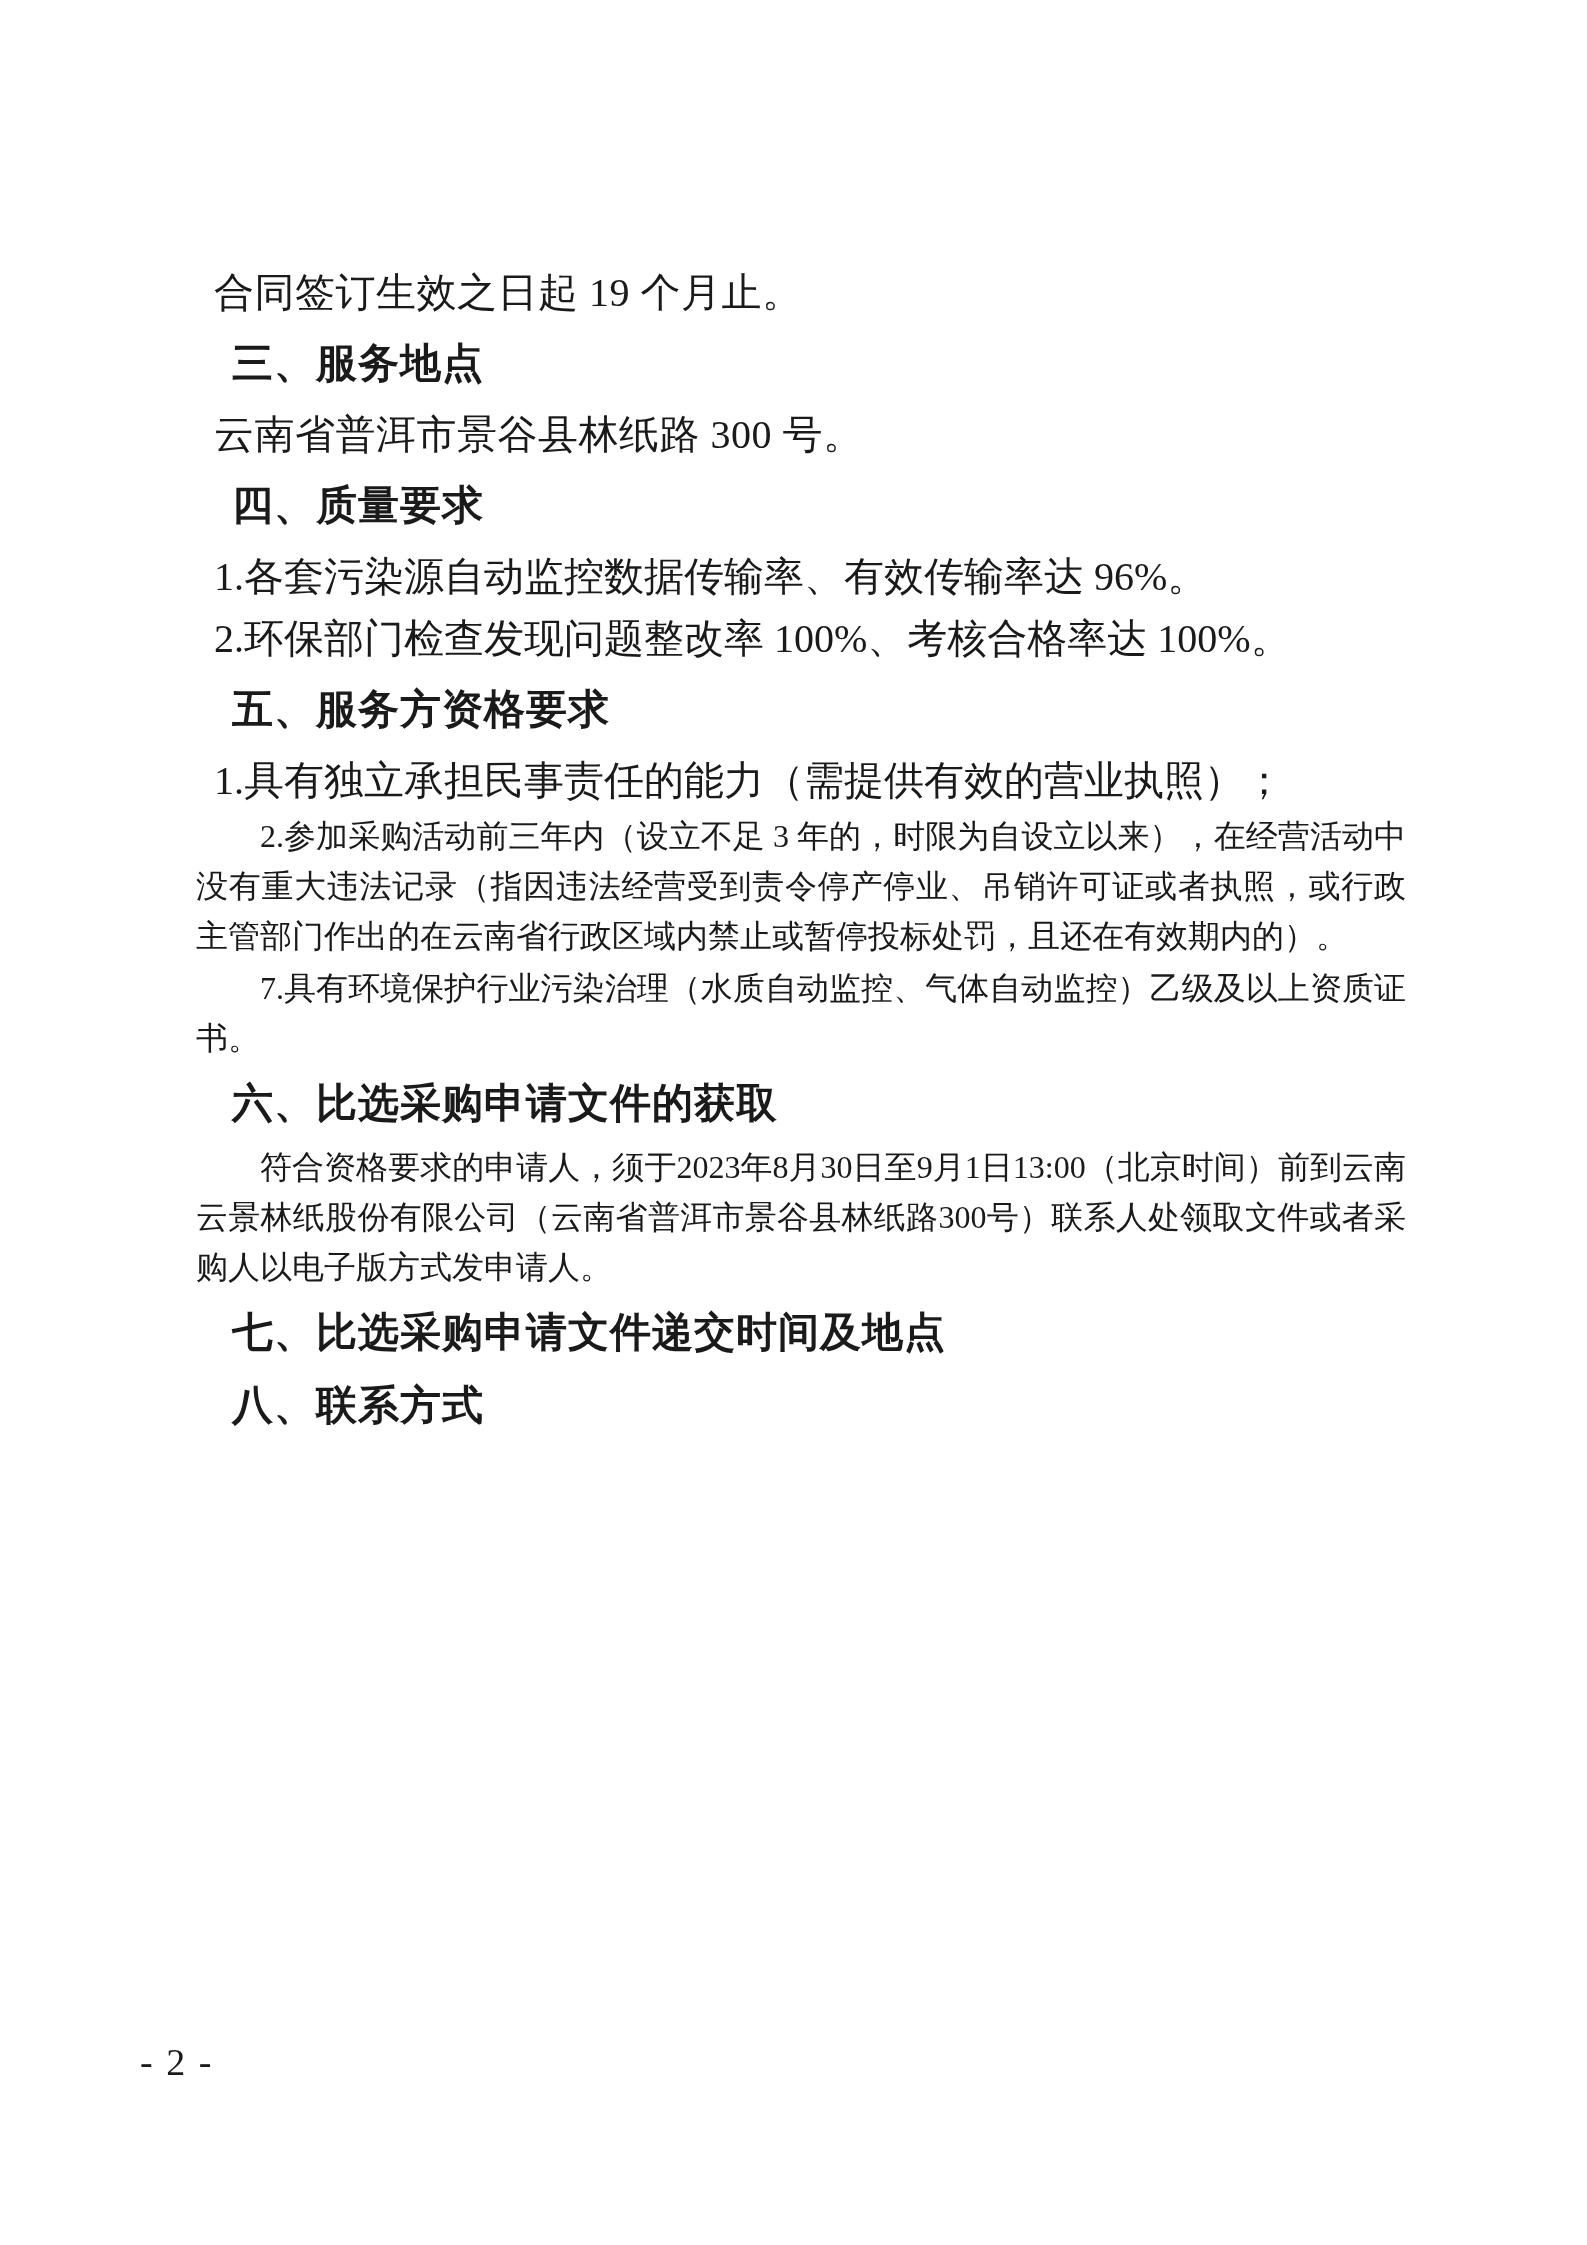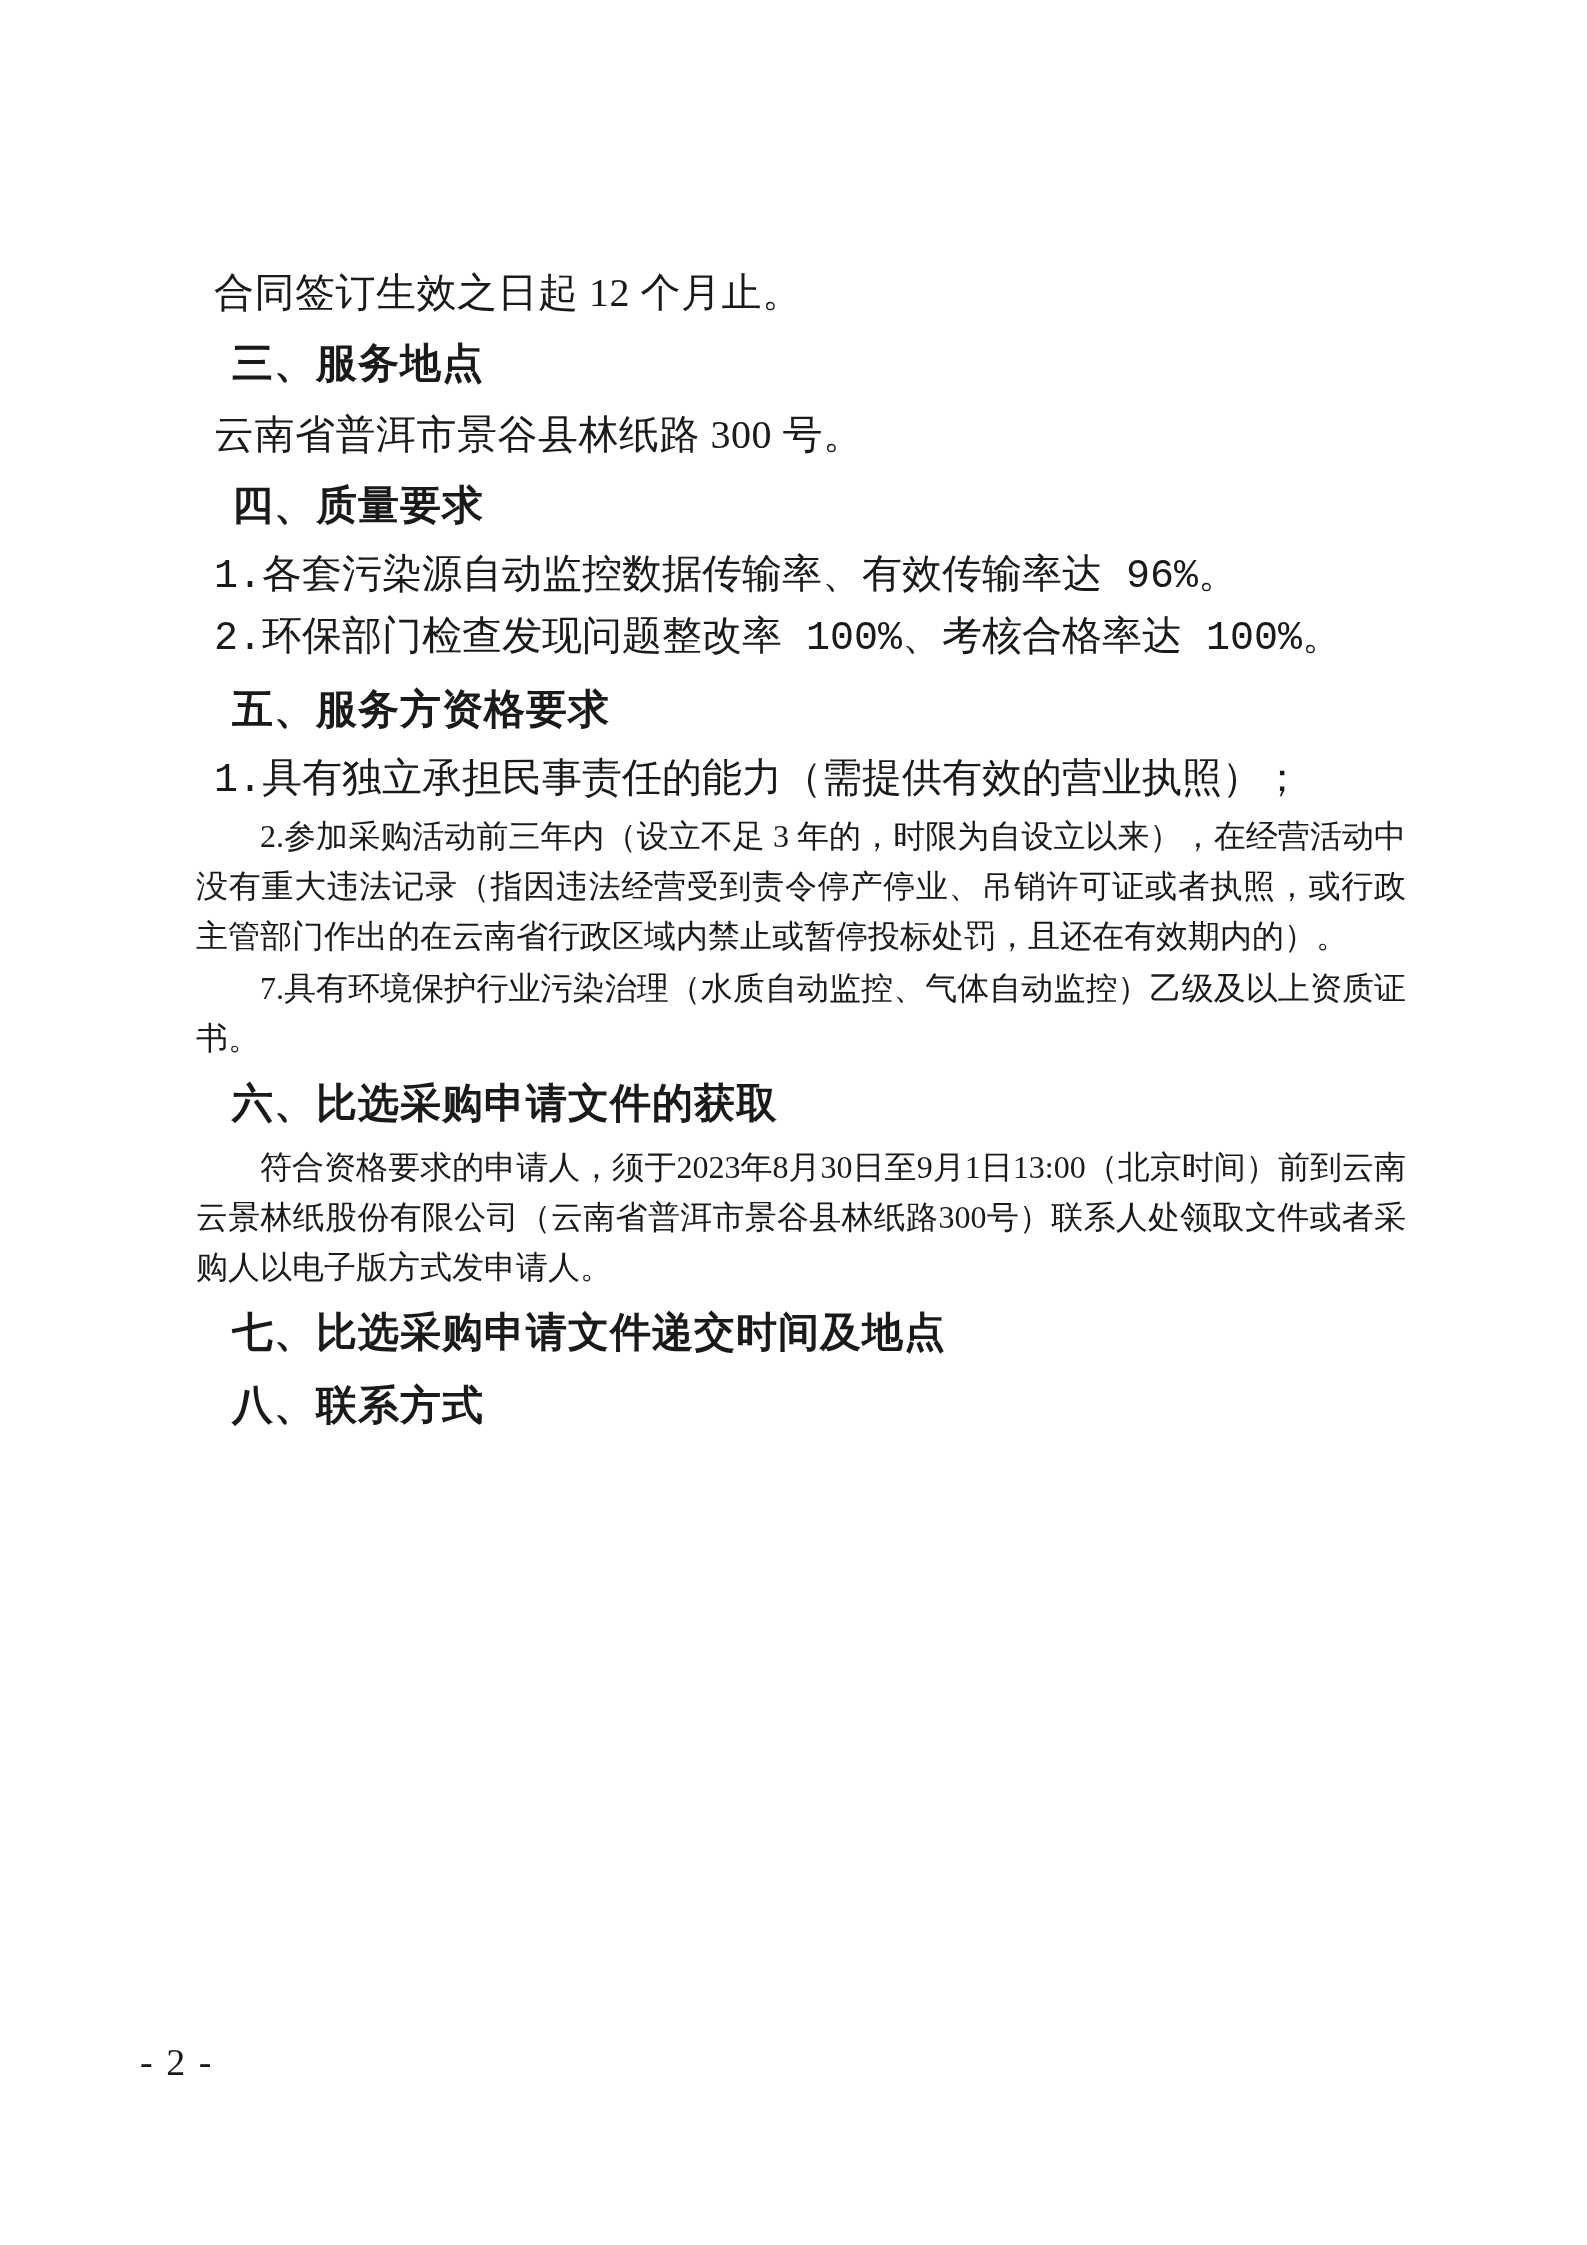--- a/index.html
+++ b/index.html
@@ -50,21 +50,20 @@
     line-height: 1.45;
   }
   .heading-tight {
     margin-top: 14px;
   }
   .body-line {
     font-size: 40px;
     line-height: 1.56;
     margin: 0;
     padding-left: 18px;
-    font-family: Liberation Mono, monospace;
   }
   .blockpara {
     font-size: 32px;
     line-height: 1.56;
     margin: 0 0 2px 0;
     text-align: justify;
     text-justify: inter-ideograph;
     text-indent: 2em;
   }
   .footer {
@@ -77,21 +76,21 @@
     color: #1a1a1a;
   }
 </style>
 </head>
 <body>
 
 <div class="page">
 
   <div class="content">
 
-    <p class="para indent-sm">合同签订生效之日起 12 个月止。</p>
+    <p class="para indent-sm">合同签订生效之日起 19 个月止。</p>
 
     <div class="heading">三、服务地点</div>
 
     <p class="para indent-sm">云南省普洱市景谷县林纸路 300 号。</p>
 
     <div class="heading">四、质量要求</div>
 
     <p class="body-line">1.各套污染源自动监控数据传输率、有效传输率达 96%。</p>
     <p class="body-line">2.环保部门检查发现问题整改率 100%、考核合格率达 100%。</p>
 

